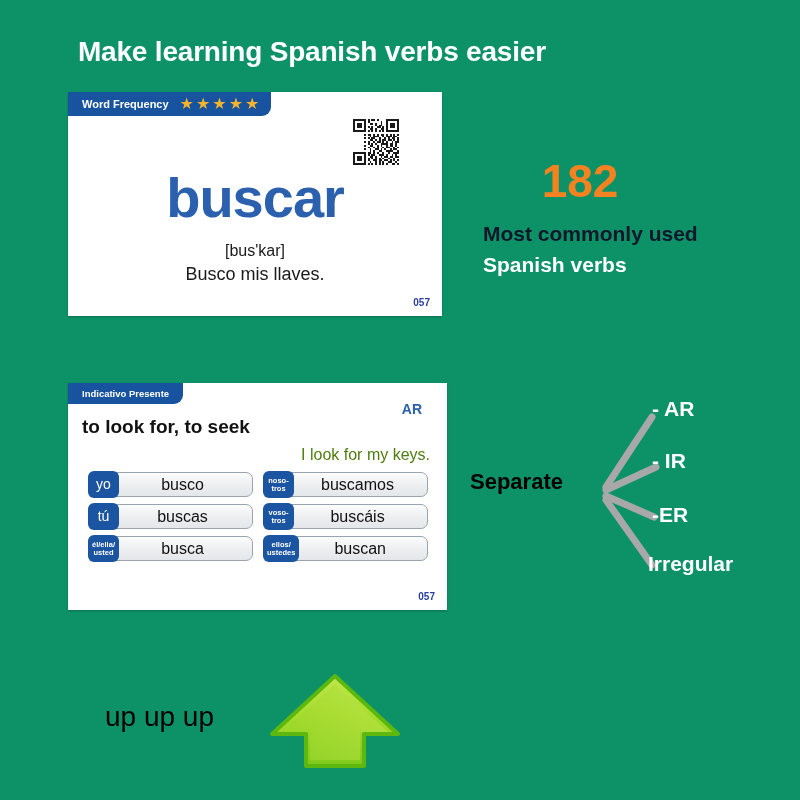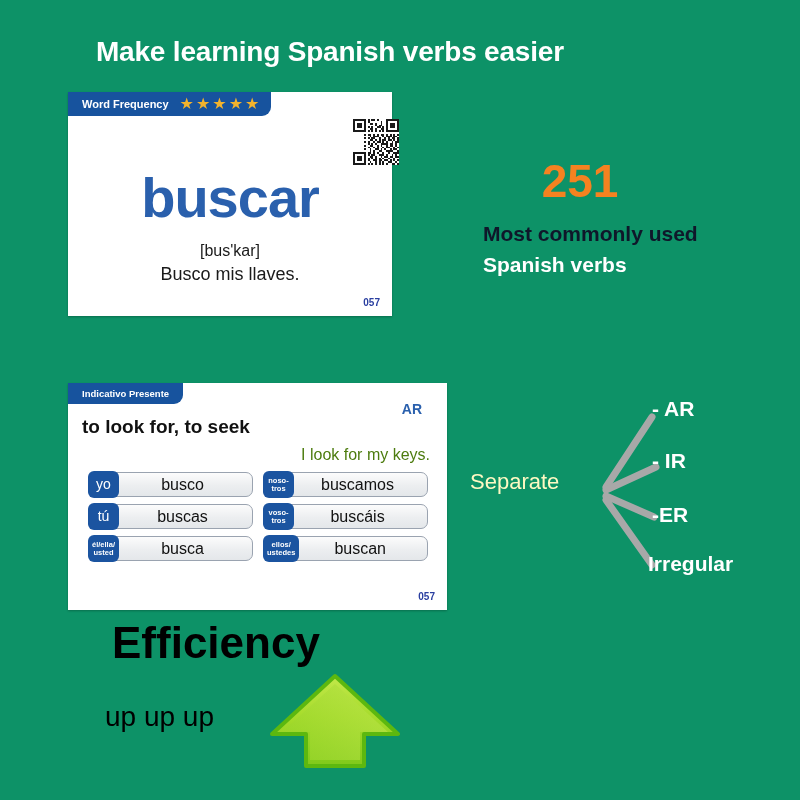--- a/index.html
+++ b/index.html
@@ -17,41 +17,41 @@
   .stage {
     position: absolute;
     left: 0; top: 0;
     width: 800px;
     height: 800px;
   }
 
   
   #headline {
     position: absolute;
-    left: 96px;
+    left: 78px;
     top: 36px;
     font-size: 28px;
     font-weight: bold;
     color: #ffffff;
     letter-spacing: -0.2px;
     white-space: nowrap;
   }
 
   
   .card {
     position: absolute;
     background: #ffffff;
     box-shadow: 0 1px 2px rgba(0,0,0,0.25);
   }
 
   
   #card-word {
     left: 68px;
     top: 92px;
-    width: 324px;
+    width: 374px;
     height: 224px;
   }
   #freq-banner {
     position: absolute;
     left: 0;
     top: 0;
     height: 24px;
     padding: 0 12px 0 14px;
     background: #17539e;
     border-bottom-right-radius: 9px;
@@ -251,22 +251,22 @@
     padding-right: 6px;
     white-space: nowrap;
   }
 
   
   #separate-label {
     position: absolute;
     left: 470px;
     top: 469px;
     font-size: 22px;
-    font-weight: normal;
-    color: #fef9c3;
+    font-weight: bold;
+    color: #000000;
     white-space: nowrap;
   }
   #fan-svg {
     position: absolute;
     left: 590px;
     top: 395px;
     width: 90px;
     height: 190px;
   }
   .fan-label {
@@ -480,21 +480,21 @@
           <rect x="24" y="24" width="1" height="1"></rect>
       </g>
     </svg>
 
     <div id="headword">buscar</div>
     <div id="example-es">Busco mis llaves.</div>
     <div id="phonetic">[bus'kar]</div>
     <div class="card-num">057</div>
   </div>
 
-  <div id="count-number">251</div>
+  <div id="count-number">182</div>
   <div id="count-line1">Most commonly used</div>
   <div id="count-line2">Spanish verbs</div>
 
   <div class="card" id="card-conj">
 
     <div id="mood-banner">
       <span class="ban-label">Indicativo Presente</span>
     </div>
 
     <div id="group-tag">AR</div>
@@ -563,21 +563,20 @@
       <line x1="16" y1="101" x2="64" y2="122"></line>
       <line x1="16" y1="105" x2="62" y2="170"></line>
     </g>
   </svg>
 
   <div class="fan-label" id="fan-ar">- AR</div>
   <div class="fan-label" id="fan-ir">- IR</div>
   <div class="fan-label" id="fan-er">-ER</div>
   <div class="fan-label" id="fan-irr">Irregular</div>
 
-  <div id="efficiency">Efficiency</div>
   <div id="upupup">up up up</div>
 
   <svg id="arrow-up" viewBox="0 0 134 100">
     <defs>
       <linearGradient id="arrGrad" x1="0" y1="0" x2="0" y2="1">
         <stop offset="0%" stop-color="#c2e84a"></stop>
         <stop offset="45%" stop-color="#a7dc2c"></stop>
         <stop offset="100%" stop-color="#7ec91a"></stop>
       </linearGradient>
       <linearGradient id="arrGradL" x1="0" y1="0" x2="1" y2="0">

